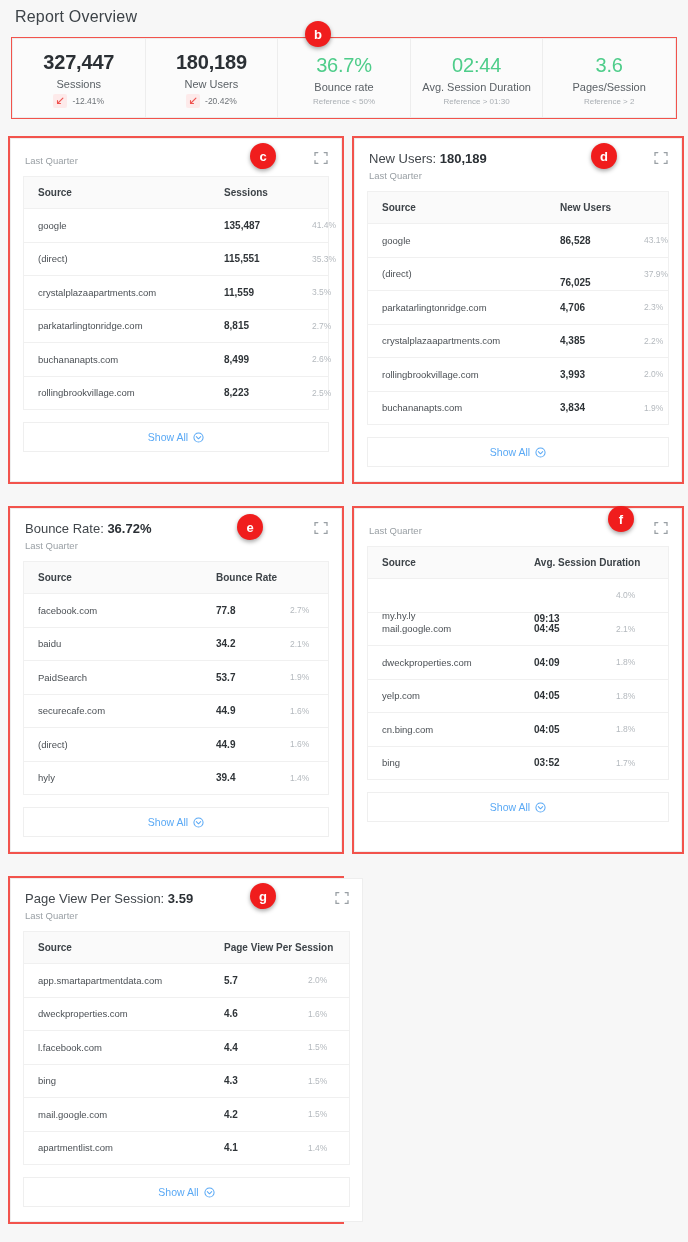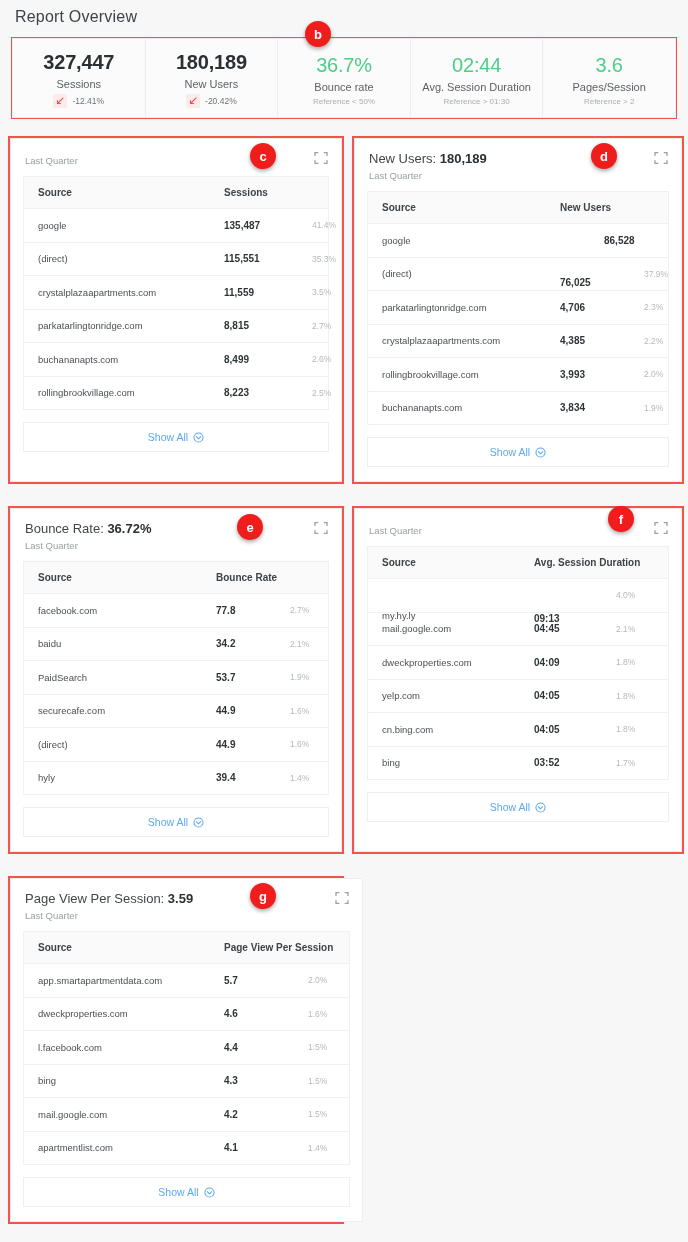--- a/index.html
+++ b/index.html
@@ -339,21 +339,21 @@
           </svg>
         </div>
       </div>
       <div class="tbl">
         <div class="thead">
           <div class="th c-src" style="width: 142px;">Source</div>
           <div class="th">New Users</div>
         </div>
         <div class="trow">
           <div class="td-src" style="flex: 0 0 142px;">google</div>
-          <div class="td-val" style="flex: 0 0 48px; margin-left: 44px;">86,528</div>
+          <div class="td-val" style="flex: 0 0 48px;">86,528</div>
           <div class="td-pct" style="flex: 0 0 38px;">43.1%</div>
           <div class="barwrap">
             <div class="bar" style="width: 72px;"></div>
           </div>
         </div>
         <div class="trow">
           <div class="td-src" style="flex: 0 0 142px;">(direct)</div>
           <div class="td-val" style="flex: 0 0 48px; margin-top: 17px;">76,025</div>
           <div class="td-pct" style="flex: 0 0 38px;">37.9%</div>
           <div class="barwrap">

